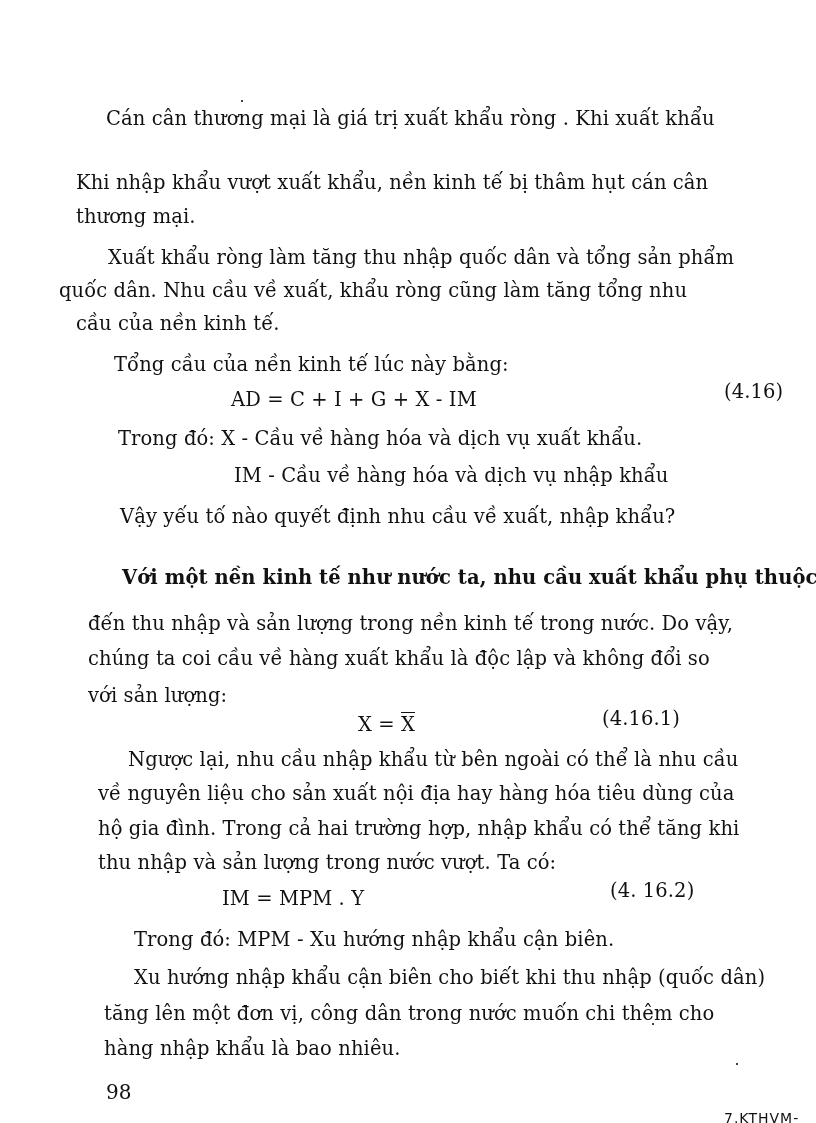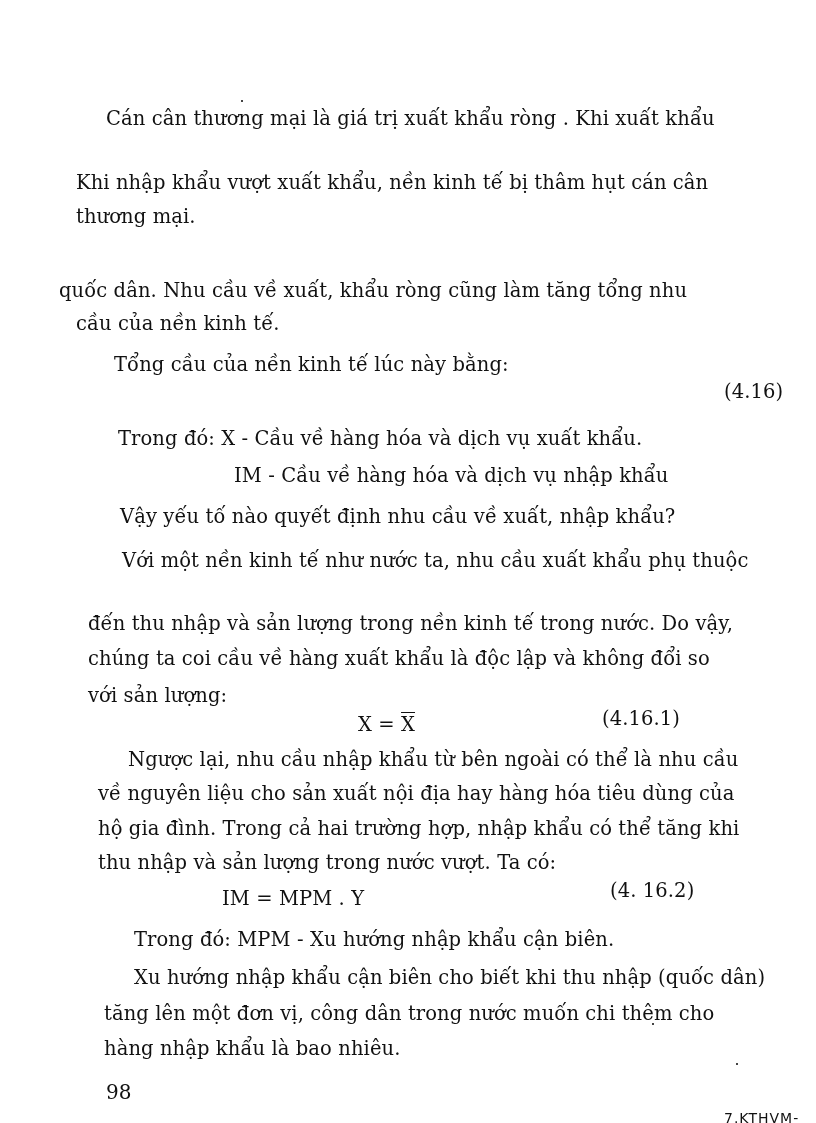--- a/index.html
+++ b/index.html
@@ -32,33 +32,35 @@
 </style>
 </head>
 <body>
 
 <div class="page">
 
   <div class="line" style="left:82px;top:107px;">Cán cân thương mại là giá trị xuất khẩu ròng . Khi xuất khẩu</div>
   <div class="line" style="left:52px;top:171px;">Khi nhập khẩu vượt xuất khẩu, nền kinh tế bị thâm hụt cán cân</div>
   <div class="line" style="left:52px;top:205px;">thương mại.</div>
 
+  <div class="line" style="left:84px;top:246px;">Xuất khẩu ròng làm tăng thu nhập quốc dân và tổng sản phẩm</div>
   <div class="line" style="left:35px;top:279px;">quốc dân. Nhu cầu về xuất, khẩu ròng cũng làm tăng tổng nhu</div>
   <div class="line" style="left:52px;top:312px;">cầu của nền kinh tế.</div>
 
   <div class="line" style="left:90px;top:353px;">Tổng cầu của nền kinh tế lúc này bằng:</div>
 
+  <div class="line eq" style="left:207px;top:388px;">AD = C + I + G + X - IM</div>
   <div class="line eq" style="left:700px;top:380px;">(4.16)</div>
 
   <div class="line" style="left:94px;top:427px;">Trong đó: X - Cầu về hàng hóa và dịch vụ xuất khẩu.</div>
   <div class="line" style="left:210px;top:464px;">IM - Cầu về hàng hóa và dịch vụ nhập khẩu</div>
 
   <div class="line" style="left:96px;top:505px;">Vậy yếu tố nào quyết định nhu cầu về xuất, nhập khẩu?</div>
 
-  <div class="line" style="left:98px;top:549px;">Với một nền kinh tế như nước ta, nhu cầu xuất khẩu phụ thuộc</div>
+  <div class="line" style="left:98px;top:566px;font-weight:bold;">Với một nền kinh tế như nước ta, nhu cầu xuất khẩu phụ thuộc</div>
   <div class="line" style="left:64px;top:612px;">đến thu nhập và sản lượng trong nền kinh tế trong nước. Do vậy,</div>
   <div class="line" style="left:64px;top:647px;">chúng ta coi cầu về hàng xuất khẩu  là độc lập và không đổi so</div>
   <div class="line" style="left:64px;top:684px;">với sản lượng:</div>
 
   <div class="line eq" style="left:334px;top:713px;"><span>X = </span><span class="overline">X</span></div>
   <div class="line eq" style="left:578px;top:707px;">(4.16.1)</div>
 
   <div class="line" style="left:104px;top:748px;">Ngược lại, nhu cầu nhập khẩu từ bên ngoài có thể là nhu cầu</div>
   <div class="line" style="left:74px;top:782px;">về nguyên liệu cho sản xuất nội địa hay hàng hóa tiêu dùng của</div>
   <div class="line" style="left:74px;top:817px;">hộ gia đình. Trong cả hai trường hợp, nhập khẩu có thể tăng khi</div>

